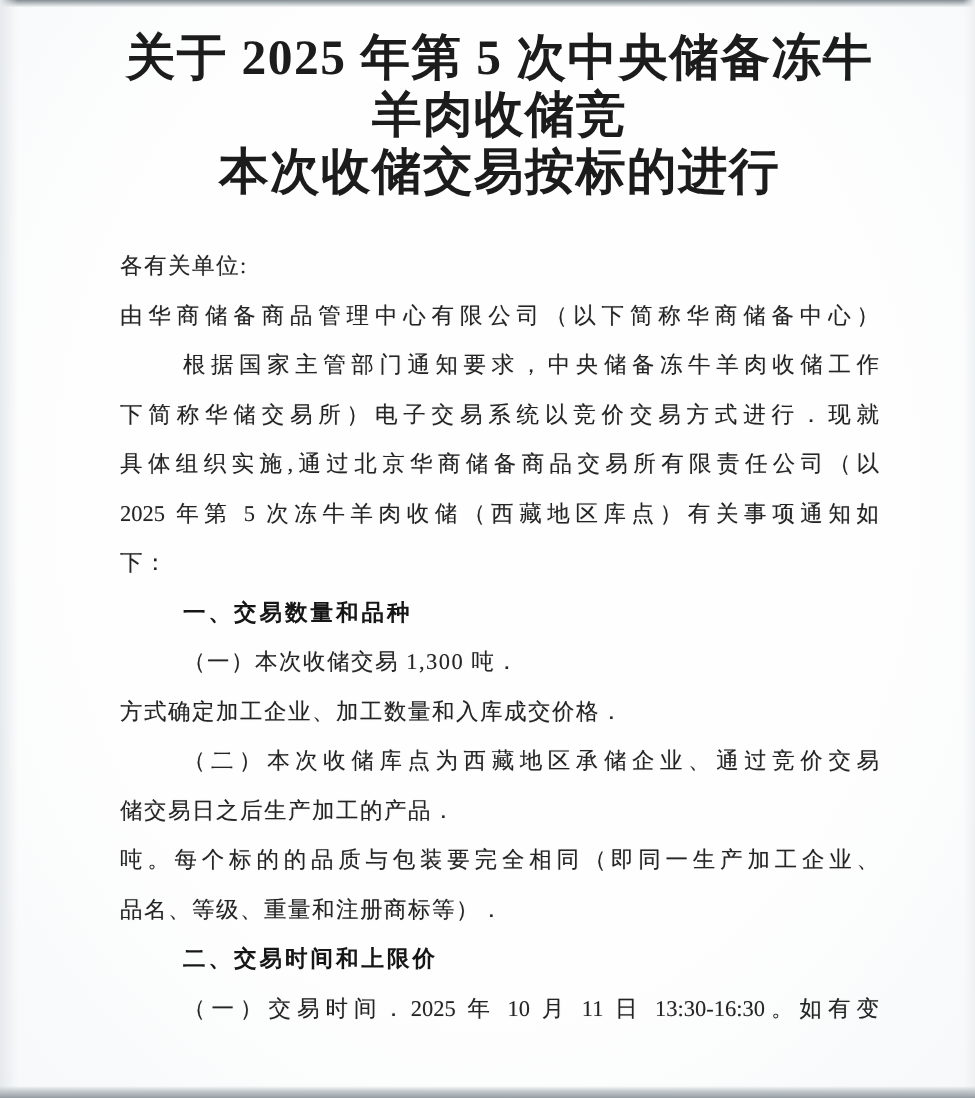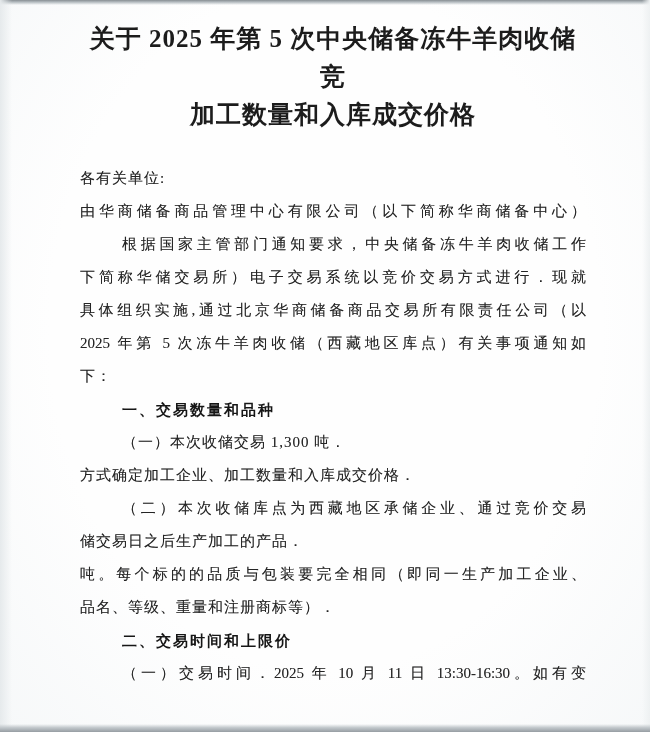--- a/index.html
+++ b/index.html
@@ -40,21 +40,21 @@
     padding: 0 64px 0 80px;
   }
   .title {
     margin: 20px 0 0 0;
     text-align: center;
     font-weight: 700;
     color: #1c1c1c;
   }
   .title .t-line {
     display: block;
-    font-size: 25px;
+    font-size: 33px;
     line-height: 38px;
     letter-spacing: 1px;
   }
   .body {
     margin-top: 28px;
   }
   .ln {
     height: 33px;
     line-height: 33px;
     font-size: 15px;
@@ -62,39 +62,39 @@
     color: #242424;
     text-shadow: 0 0 0.6px rgba(40,40,40,0.35);
   }
   .indent { padding-left: 42px; }
   .just {
     text-align: justify;
     text-align-last: justify;
     letter-spacing: 0;
   }
   .head {
-    font-family: Liberation Sans, sans-serif;
+    font-family: Liberation Mono, monospace;
     font-weight: 700;
     letter-spacing: 2px;
     color: #161616;
     text-shadow: none;
   }
 </style>
 </head>
 <body>
 
 <div class="photo">
   <div class="edge-top"></div>
   <div class="edge-left"></div>
   <div class="edge-right"></div>
 
   <div class="page">
     <h1 class="title">
       <span class="t-line">关于 2025 年第 5 次中央储备冻牛羊肉收储竞</span>
-      <span class="t-line">加工数量和入库成交价格</span>
+      <span class="t-line">本次收储交易按标的进行</span>
     </h1>
 
     <div class="body">
       <div class="ln">各有关单位:</div>
       <div class="ln just">由华商储备商品管理中心有限公司（以下简称华商储备中心）</div>
       <div class="ln indent just">根据国家主管部门通知要求，中央储备冻牛羊肉收储工作</div>
       <div class="ln just">下简称华储交易所）电子交易系统以竞价交易方式进行．现就</div>
       <div class="ln just">具体组织实施,通过北京华商储备商品交易所有限责任公司（以</div>
       <div class="ln just">2025 年第 5 次冻牛羊肉收储（西藏地区库点）有关事项通知如</div>
       <div class="ln">下：</div>

